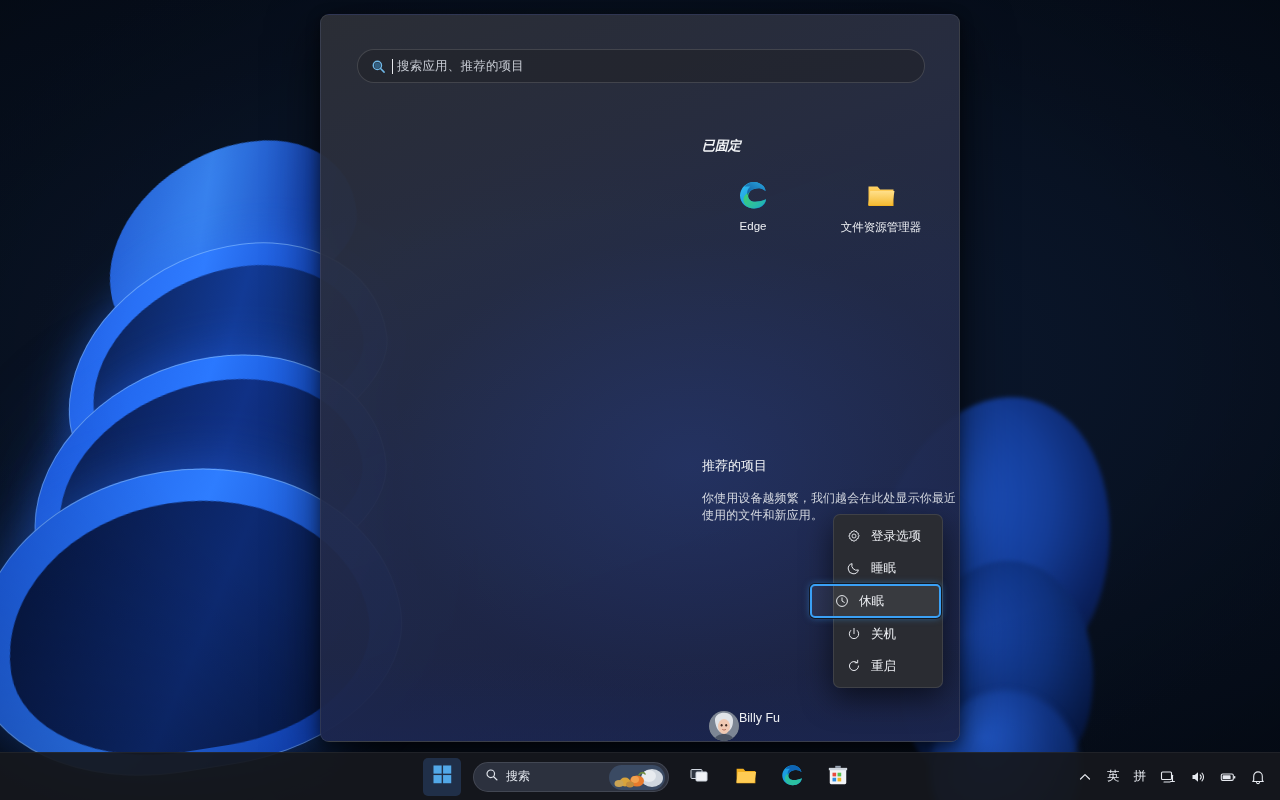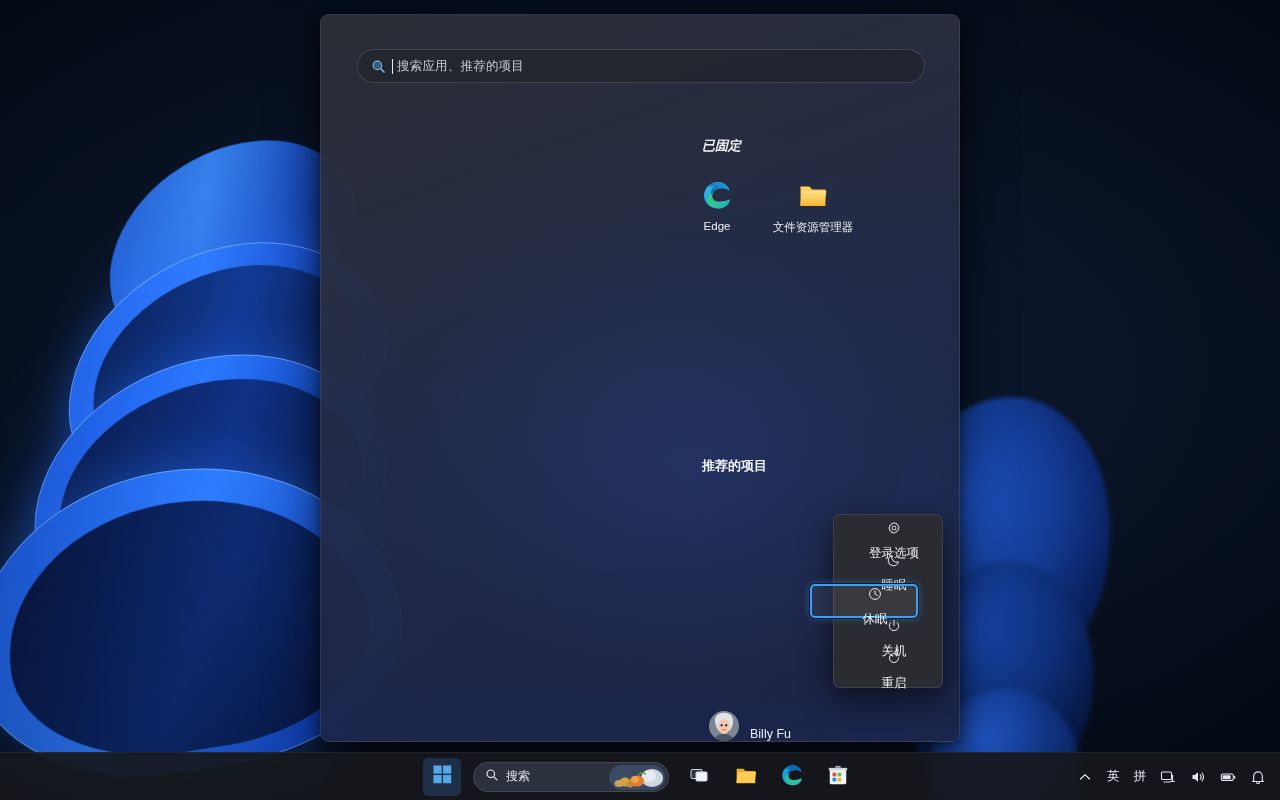--- a/index.html
+++ b/index.html
@@ -161,49 +161,50 @@
     color: #c8ccd4; font-size: 12.5px; letter-spacing: .2px;
     white-space: nowrap;
   }
   #pinned-title {
     position: absolute; left: 381px; top: 122px;
     color: #f1f3f6; font-size: 13px; font-weight: bold; font-style: italic;
   }
 
   
   #pinned-grid {
-    position: absolute; left: 348px; top: 158px;
+    position: absolute; left: 384px; top: 158px;
     display: flex;
+    gap: 32px;
   }
   .app-tile {
     width: 96px; padding-top: 6px;
     display: flex; flex-direction: column; align-items: center;
     border-radius: 5px;
     cursor: default;
   }
   .app-icon { width: 32px; height: 32px; margin-bottom: 9px; }
   .app-label {
     color: #eef0f4; font-size: 11.5px; text-align: center;
     white-space: nowrap;
   }
 
   
   #recommended-title {
     position: absolute; left: 381px; top: 442px;
-    color: #f1f3f6; font-size: 13px; font-weight: bold;
+    color: #f1f3f6; font-size: 13px; font-weight: normal;
   }
   #recommended-desc {
     position: absolute; left: 381px; top: 475px;
     color: #d4d8e0; font-size: 12px; letter-spacing: .1px;
   }
 
   
   #user-row {
     position: absolute; left: 384px; top: 692px;
-    display: flex; align-items: flex-end; gap: 11px;
+    display: flex; align-items: flex-start; 
     padding: 4px 10px 4px 4px; border-radius: 5px;
     cursor: default;
   }
   #avatar {
     width: 30px; height: 30px; border-radius: 50%;
     overflow: hidden; flex: 0 0 30px;
     background: #5b6270;
     position: relative;
   }
   #user-name { color: #eef0f4; font-size: 12.5px; }
@@ -219,29 +220,28 @@
     padding: 5px 0;
     z-index: 20;
   }
   .pm-item {
     position: relative;
     height: 32px;
     display: flex; align-items: center;
     padding-left: 12px; gap: 10px;
     color: #f0f2f6; font-size: 12.5px;
     cursor: default;
-    flex-direction: column;
   }
   .pm-item .pm-icon {
     width: 15px; height: 15px; flex: 0 0 15px;
     display: flex; align-items: center; justify-content: center;
   }
   .pm-item.selected {
     margin: 0 -12px;
-    width: 108px; height: 34px;
+    width: 131px; height: 34px;
     left: -12px;
     border: 2px solid #3aa0f5;
     border-radius: 5px;
     background: rgba(255,255,255,.065);
     box-shadow: 0 0 0 1px rgba(16,20,28,.9), 0 0 7px rgba(58,160,245,.55);
     padding-left: 22px;
   }
 
   
   #taskbar {
@@ -381,20 +381,21 @@
             <path d="M9 18.5h14V24H9z" fill="#2a7fd4"></path>
             <path d="M5.2 12h24.3l-2.4 14.3H3.2z" fill="url(#folB)"></path>
           </svg>
         </span>
         <span class="app-label">文件资源管理器</span>
       </div>
 
     </div>
 
     <div id="recommended-title">推荐的项目</div>
+    <div id="recommended-desc">你使用设备越频繁，我们越会在此处显示你最近使用的文件和新应用。</div>
 
     <div id="user-row">
       <span id="avatar">
         <svg width="30" height="30" viewBox="0 0 30 30">
           <circle cx="15" cy="15" r="15" fill="#7d8694"></circle>
           <path d="M6 9c0-4.6 4-7.2 9.3-7.2C20.2 1.8 24 4.6 24 9.6c0 3.6-.6 5.6-1.6 7.4-1.1 2-2.4 3-2.4 3l-9.6.4S8 18 7.2 15.2C6.5 12.9 6 11.2 6 9z" fill="#e0e3e8"></path>
           <ellipse cx="15" cy="15.5" rx="6" ry="7.4" fill="#f0c9b2"></ellipse>
           <ellipse cx="12.6" cy="14.2" rx="1" ry="1.2" fill="#3d2a22"></ellipse>
           <ellipse cx="17.2" cy="14.2" rx="1" ry="1.2" fill="#3d2a22"></ellipse>
           <path d="M13.6 18.6c.9.6 2.1.6 3 0" stroke="#b5705c" stroke-width="1" fill="none" stroke-linecap="round"></path>

